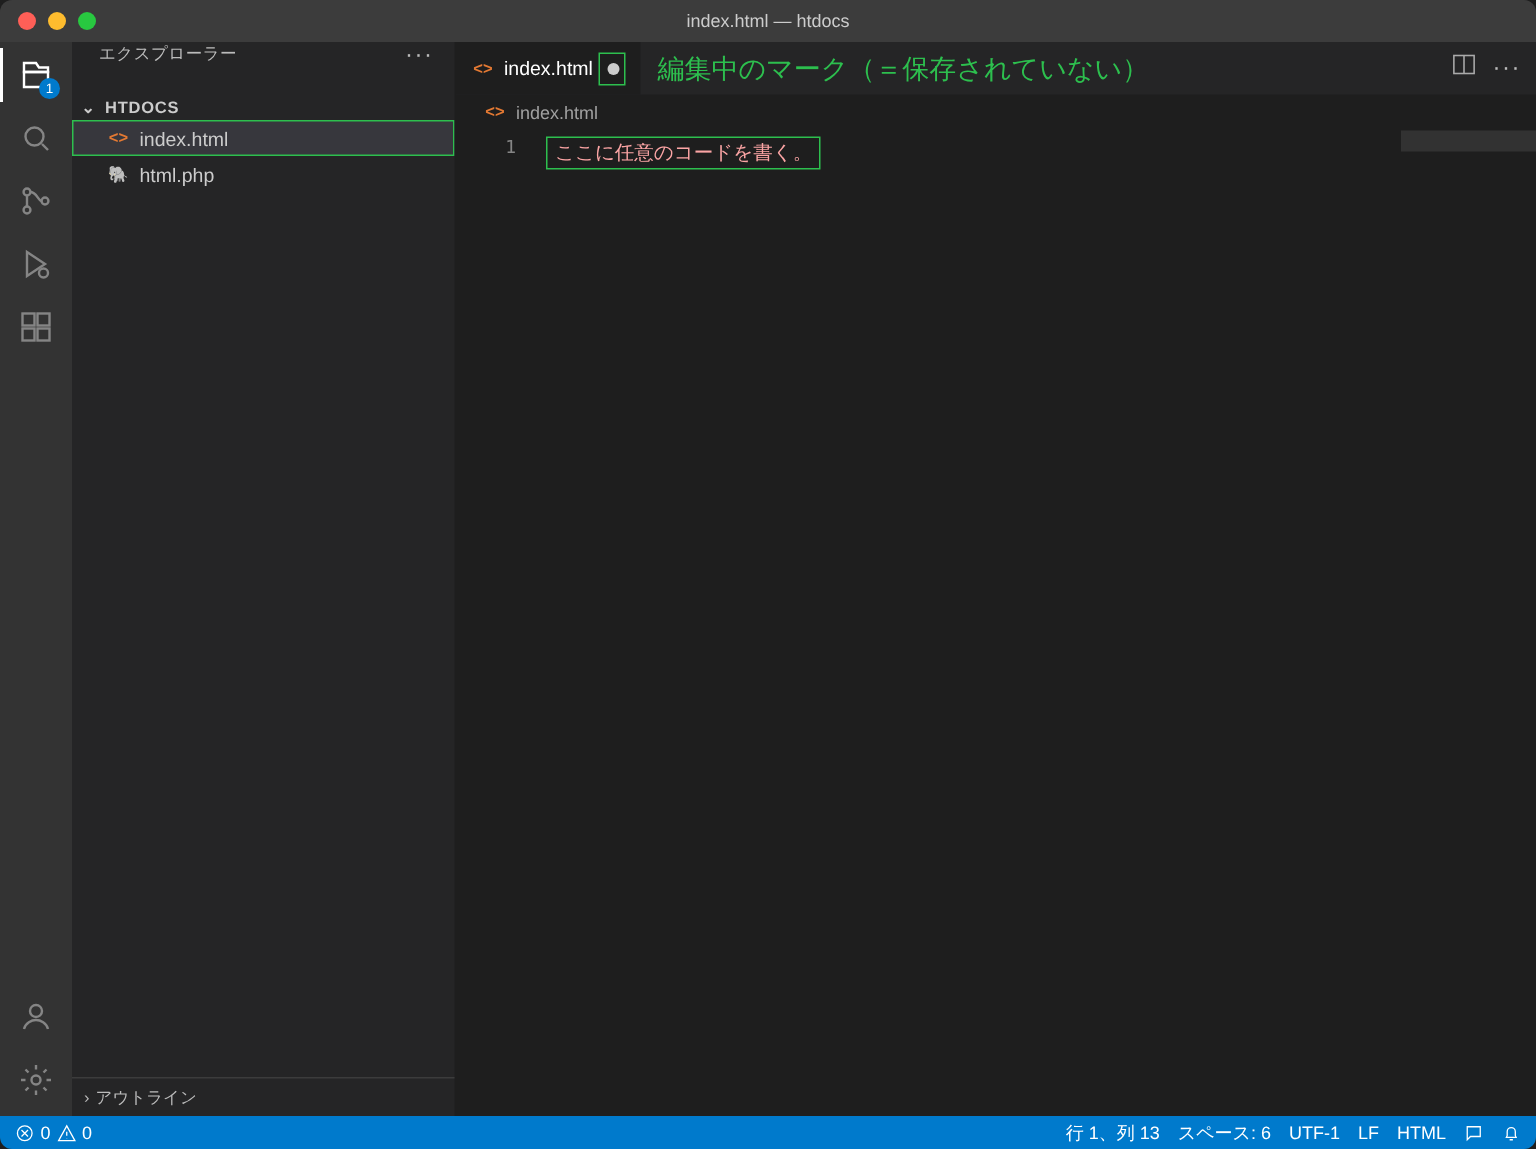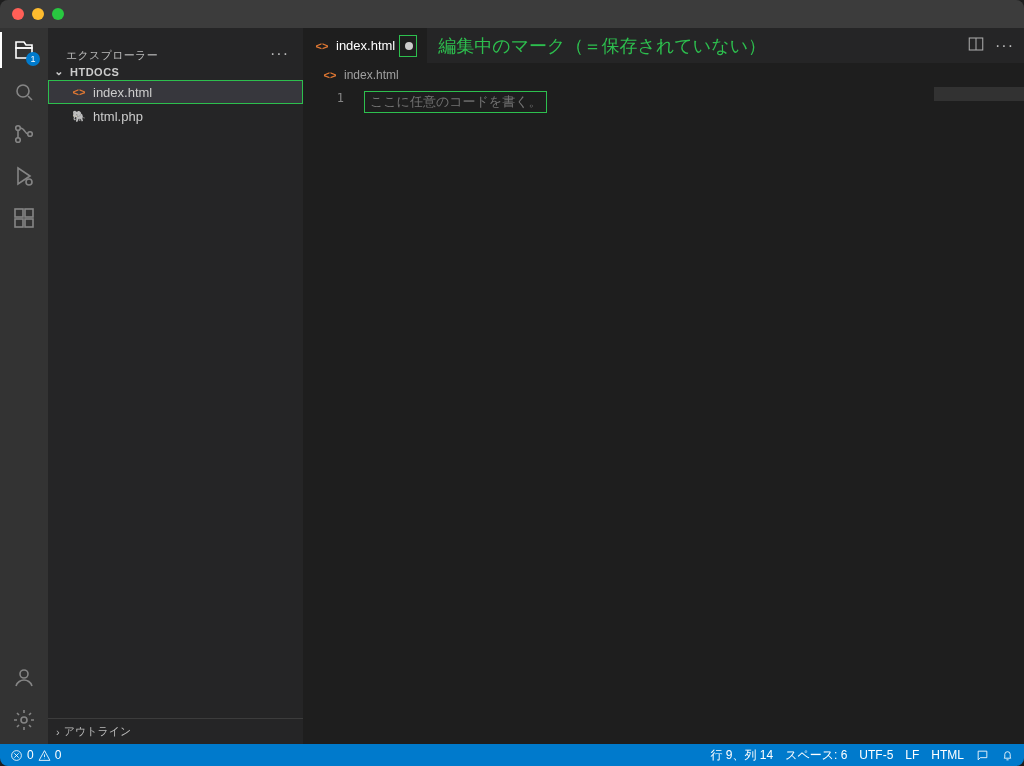--- a/index.html
+++ b/index.html
@@ -22,21 +22,21 @@
   .activity { width: 48px; background: #333333; display: flex; flex-direction: column; align-items: center; padding-top: 8px; gap: 14px; }
   .activity .spacer { flex: 1; }
   .activity-icon { width: 28px; height: 28px; display: flex; align-items: center; justify-content: center; color: #858585; position: relative; }
   .activity-icon.active { color: #fff; }
   .activity-icon.active::before { content: ""; position: absolute; left: -10px; top: -4px; bottom: -4px; width: 2px; background: #fff; }
   .activity-icon svg { width: 24px; height: 24px; stroke: currentColor; fill: none; stroke-width: 1.6; }
   .badge { position: absolute; bottom: -2px; right: -2px; background: #007acc; color: #fff; font-size: 9px; min-width: 14px; height: 14px; border-radius: 8px; display: flex; align-items: center; justify-content: center; padding: 0 3px; }
 
   
   .sidebar { width: 256px; background: #252526; display: flex; flex-direction: column; border-right: 1px solid #1e1e1e; }
-  .sidebar-header { height: 35px; display: flex; align-items: flex-end; justify-content: space-between; padding: 0 14px 0 18px; font-size: 11px; color: #bbb; letter-spacing: 0.3px; }
+  .sidebar-header { height: 35px; display: flex; align-items: flex-start; justify-content: space-between; padding: 0 14px 0 18px; font-size: 11px; color: #bbb; letter-spacing: 0.3px; }
   .more { color: #bbb; font-size: 16px; letter-spacing: 1px; cursor: pointer; }
   .folder-head { display: flex; align-items: center; gap: 4px; padding: 2px 6px 2px 4px; font-size: 11px; font-weight: 700; color: #ccc; letter-spacing: 0.5px; }
   .folder-head .chev { width: 14px; text-align: center; }
   .tree { flex: 1 1 auto; overflow: auto; }
   .tree-item { display: flex; align-items: center; gap: 6px; padding: 3px 8px 3px 22px; font-size: 13px; color: #ccc; border: 1.5px solid transparent; cursor: pointer; }
   .tree-item.selected { background: #37373d; }
   .tree-item.highlight { border: 1.5px solid #2dbf4e; }
   .file-ico { width: 16px; height: 16px; display: flex; align-items: center; justify-content: center; font-size: 11px; font-weight: 700; }
   .ico-html { color: #e37933; }
   .ico-php  { color: #a074c4; }
@@ -50,21 +50,21 @@
   .tab .dirty { width: 8px; height: 8px; border-radius: 50%; background: #ccc; display: inline-block; margin-left: 2px; }
   .tab-highlight { border: 1.5px solid #2dbf4e; padding: 0 3px; height: 22px; display: flex; align-items: center; margin-left: -2px; align-self: center; }
   .annot { color: #2dbf4e; font-size: 18px; align-self: center; margin-left: 10px; }
   .tabs .gap { flex: 1; }
   .tab-actions { display: flex; align-items: center; gap: 10px; padding-right: 10px; color: #aaa; }
   .tab-actions svg { width: 18px; height: 18px; stroke: currentColor; fill: none; stroke-width: 1.4; }
 
   .breadcrumb { padding: 4px 18px; font-size: 12px; color: #a0a0a0; display: flex; align-items: center; gap: 6px; }
   .editor-body { flex: 1; display: flex; position: relative; }
   .gutter { width: 58px; text-align: right; padding: 4px 18px 0 0; color: #858585; font-size: 12px; font-family: Menlo, Consolas, monospace; }
-  .code { flex: 1; padding: 4px 0 0 2px; font-size: 13px; font-family: Menlo, Consolas, monospace; color: #737373; }
+  .code { flex: 1; padding: 4px 0 0 2px; font-size: 13px; font-family: Menlo, Consolas, monospace; color: #fca5a5; }
   .code .hl { border: 1.5px solid #2dbf4e; padding: 1px 5px; display: inline-block; }
   .minimap { width: 90px; background: #1e1e1e; position: relative; }
   .minimap .scrub { position: absolute; top: 0; left: 0; right: 0; height: 14px; background: rgba(200,200,200,0.12); }
 
   
   .status { height: 22px; background: #007acc; color: #fff; display: flex; align-items: center; font-size: 12px; padding: 0 10px; gap: 12px; }
   .status .gap { flex: 1; }
   .status .item { display: flex; align-items: center; gap: 4px; cursor: pointer; }
   .status svg { width: 13px; height: 13px; stroke: currentColor; fill: none; stroke-width: 1.6; }
 </style>
@@ -72,20 +72,21 @@
 <body>
 
 <div class="window">
 
   <div class="titlebar">
     <div class="traffic">
       <span class="t-close"></span>
       <span class="t-min"></span>
       <span class="t-max"></span>
     </div>
+    <div class="title">index.html — htdocs</div>
   </div>
 
   <div class="body">
 
     <div class="activity">
       <div class="activity-icon active">
         <svg viewBox="0 0 24 24">
             <path d="M4 4h8l2 3h6v3H4z"></path>
             <path d="M4 10h16v10H4z"></path>
           </svg>
@@ -208,23 +209,23 @@
           <path d="M8 8l8 8M16 8l-8 8"></path>
         </svg>
       <span>0</span>
       <svg viewBox="0 0 24 24">
           <path d="M12 3l10 18H2z"></path>
           <path d="M12 10v5M12 18v.5"></path>
         </svg>
       <span>0</span>
     </div>
     <div class="gap"></div>
-    <div class="item">行 9、列 14</div>
+    <div class="item">行 1、列 13</div>
     <div class="item">スペース: 6</div>
-    <div class="item">UTF-5</div>
+    <div class="item">UTF-1</div>
     <div class="item">LF</div>
     <div class="item">HTML</div>
     <div class="item">
       <svg viewBox="0 0 24 24">
           <path d="M4 4h16v12H8l-4 4z"></path>
         </svg>
     </div>
     <div class="item">
       <svg viewBox="0 0 24 24">
           <path d="M6 17h12l-1-2V10a5 5 0 0 0-10 0v5z"></path>

